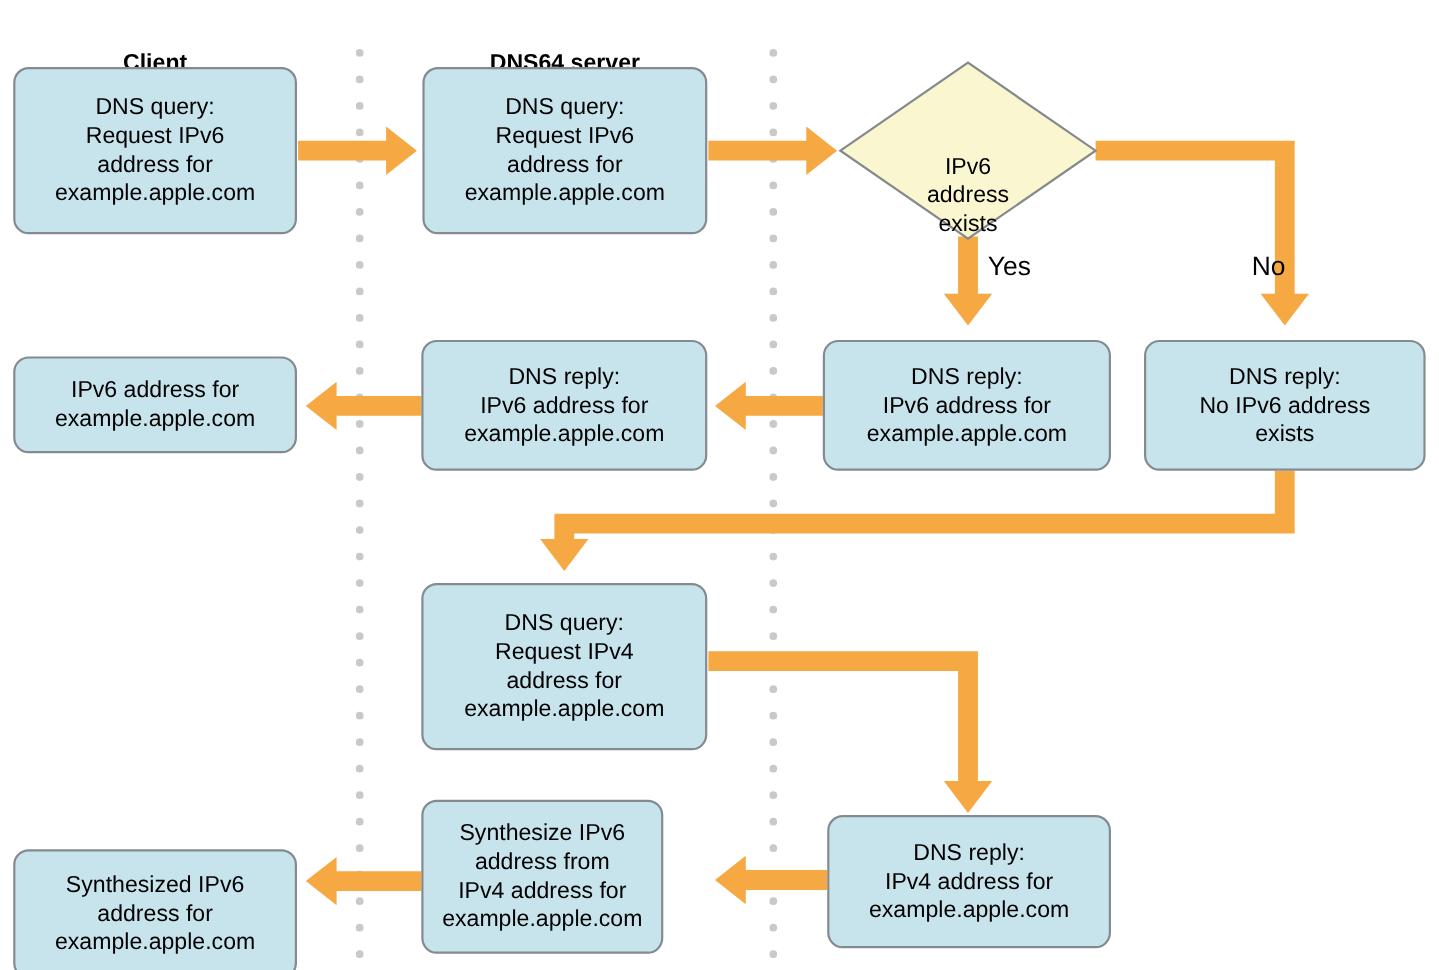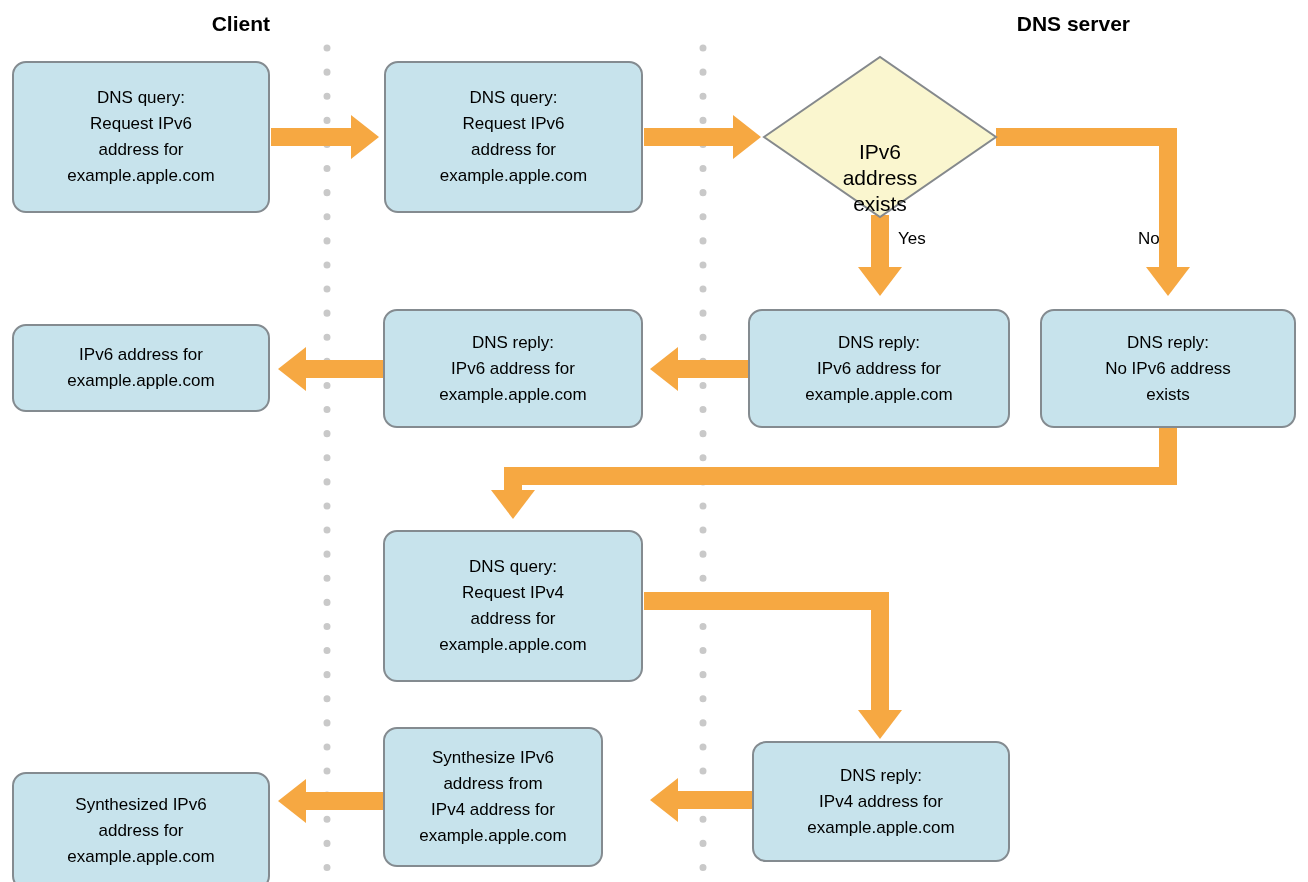--- a/index.html
+++ b/index.html
@@ -30,21 +30,21 @@
   .node {
     position: absolute;
     background: var(--box-fill);
     border: 2px solid var(--box-border);
     border-radius: 14px;
     display: flex;
     align-items: center;
     justify-content: center;
     text-align: center;
     white-space: pre-line;
-    font-size: 17px;
+    font-size: 21px;
     line-height: 26px;
     color: var(--text);
     z-index: 2;
   }
   .decision-label {
     position: absolute;
     display: flex;
     align-items: center;
     justify-content: center;
     text-align: center;
@@ -52,27 +52,28 @@
     font-size: 21px;
     line-height: 26px;
     color: var(--text);
     z-index: 2;
     margin-top: 40px;
   }
   .col-header {
     position: absolute;
     font-weight: bold;
     font-size: 21px;
-    text-align: right;
+    text-align: center;
     color: var(--text);
     z-index: 2;
+    margin-top: 34px;
   }
   .branch-label {
     position: absolute;
-    font-size: 17px;
+    font-size: 24px;
     color: var(--text);
     z-index: 2;
   }
   svg .ah { fill: var(--arrow); }
   svg .al { stroke: var(--arrow); stroke-width: 18; fill: none; }
   svg .dotted {
     stroke: var(--dotted-line);
     stroke-width: 7;
     stroke-dasharray: 0.1 24;
     stroke-linecap: round;
@@ -120,21 +121,21 @@
     </g>
 
     <polygon class="ah" points="752,791 678,791 678,778 650,800 678,822 678,809 752,809"></polygon>
 
     <polygon class="ah" points="383,792 306,792 306,779 278,801 306,823 306,810 383,810"></polygon>
 
     <polygon class="diamond" points="764,137 880,57 996,137 880,217"></polygon>
   </svg>
 
   <div class="col-header" style="left:12px; top:12px; width:258px;">Client</div>
-  <div class="col-header" style="left:870px; top:12px; width:260px;">DNS server</div>
+  <div class="col-header" style="left:384px; top:12px; width:259px;">DNS64 server</div>
 
   <div class="node" style="left:12px; top:61px; width:258px; height:152px;">DNS query:
 Request IPv6
 address for
 example.apple.com</div>
   <div class="node" style="left:384px; top:61px; width:259px; height:152px;">DNS query:
 Request IPv6
 address for
 example.apple.com</div>
 

